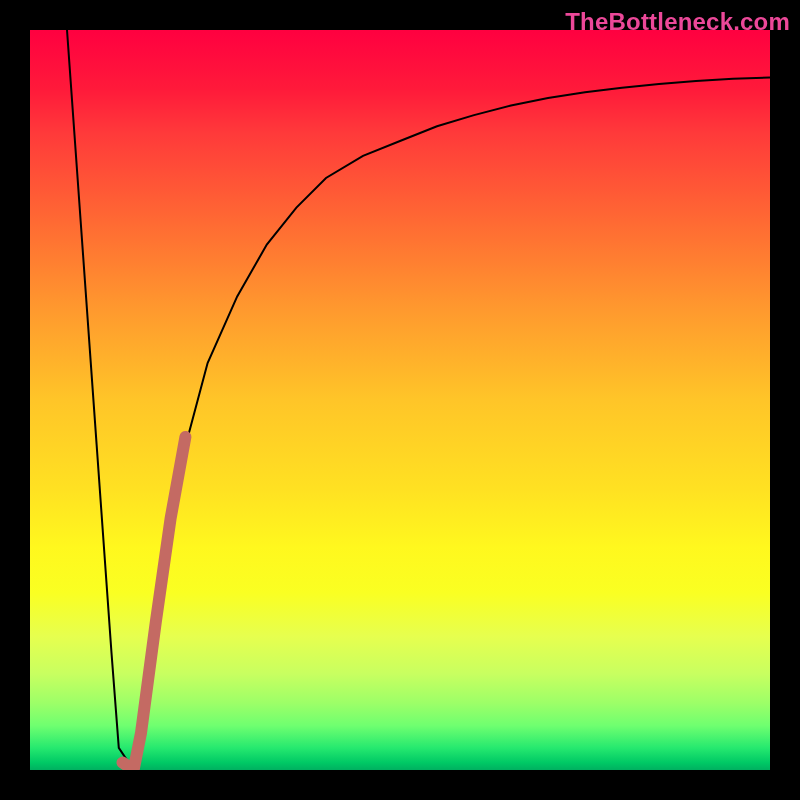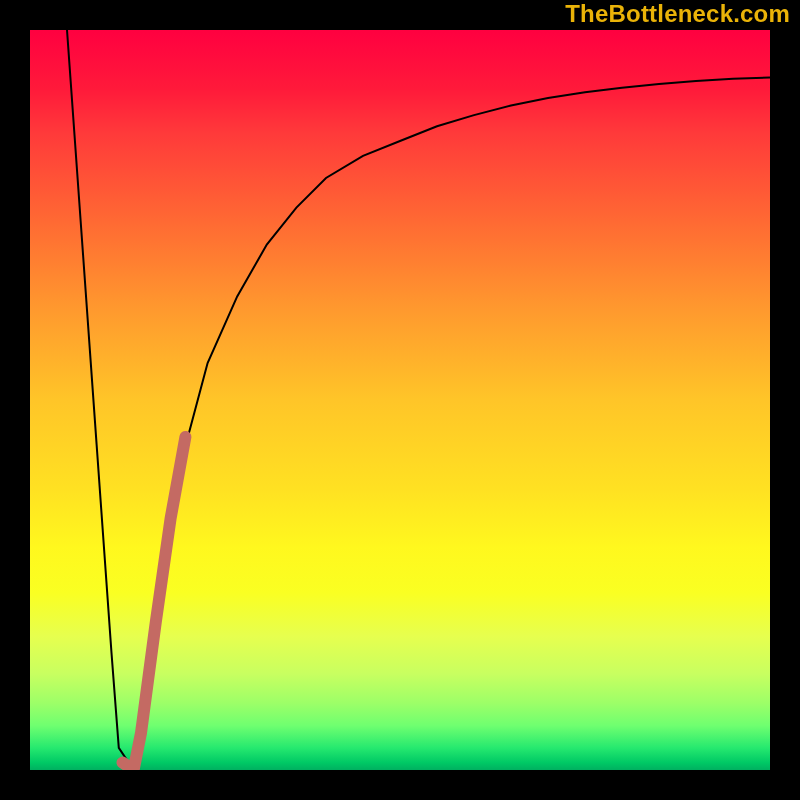--- a/index.html
+++ b/index.html
@@ -45,23 +45,23 @@
   }
   svg.curves {
     position: absolute;
     left: 0;
     top: 0;
     width: 740px;
     height: 740px;
   }
   .watermark {
     position: absolute;
-    top: 0;
+    top: 8px;
     right: 10px;
-    color: #eab308;
+    color: #ec4899;
     font-size: 24px;
     font-weight: 600;
     letter-spacing: 0.2px;
     user-select: none;
   }
 </style>
 </head>
 <body>
 
 <div class="frame">

